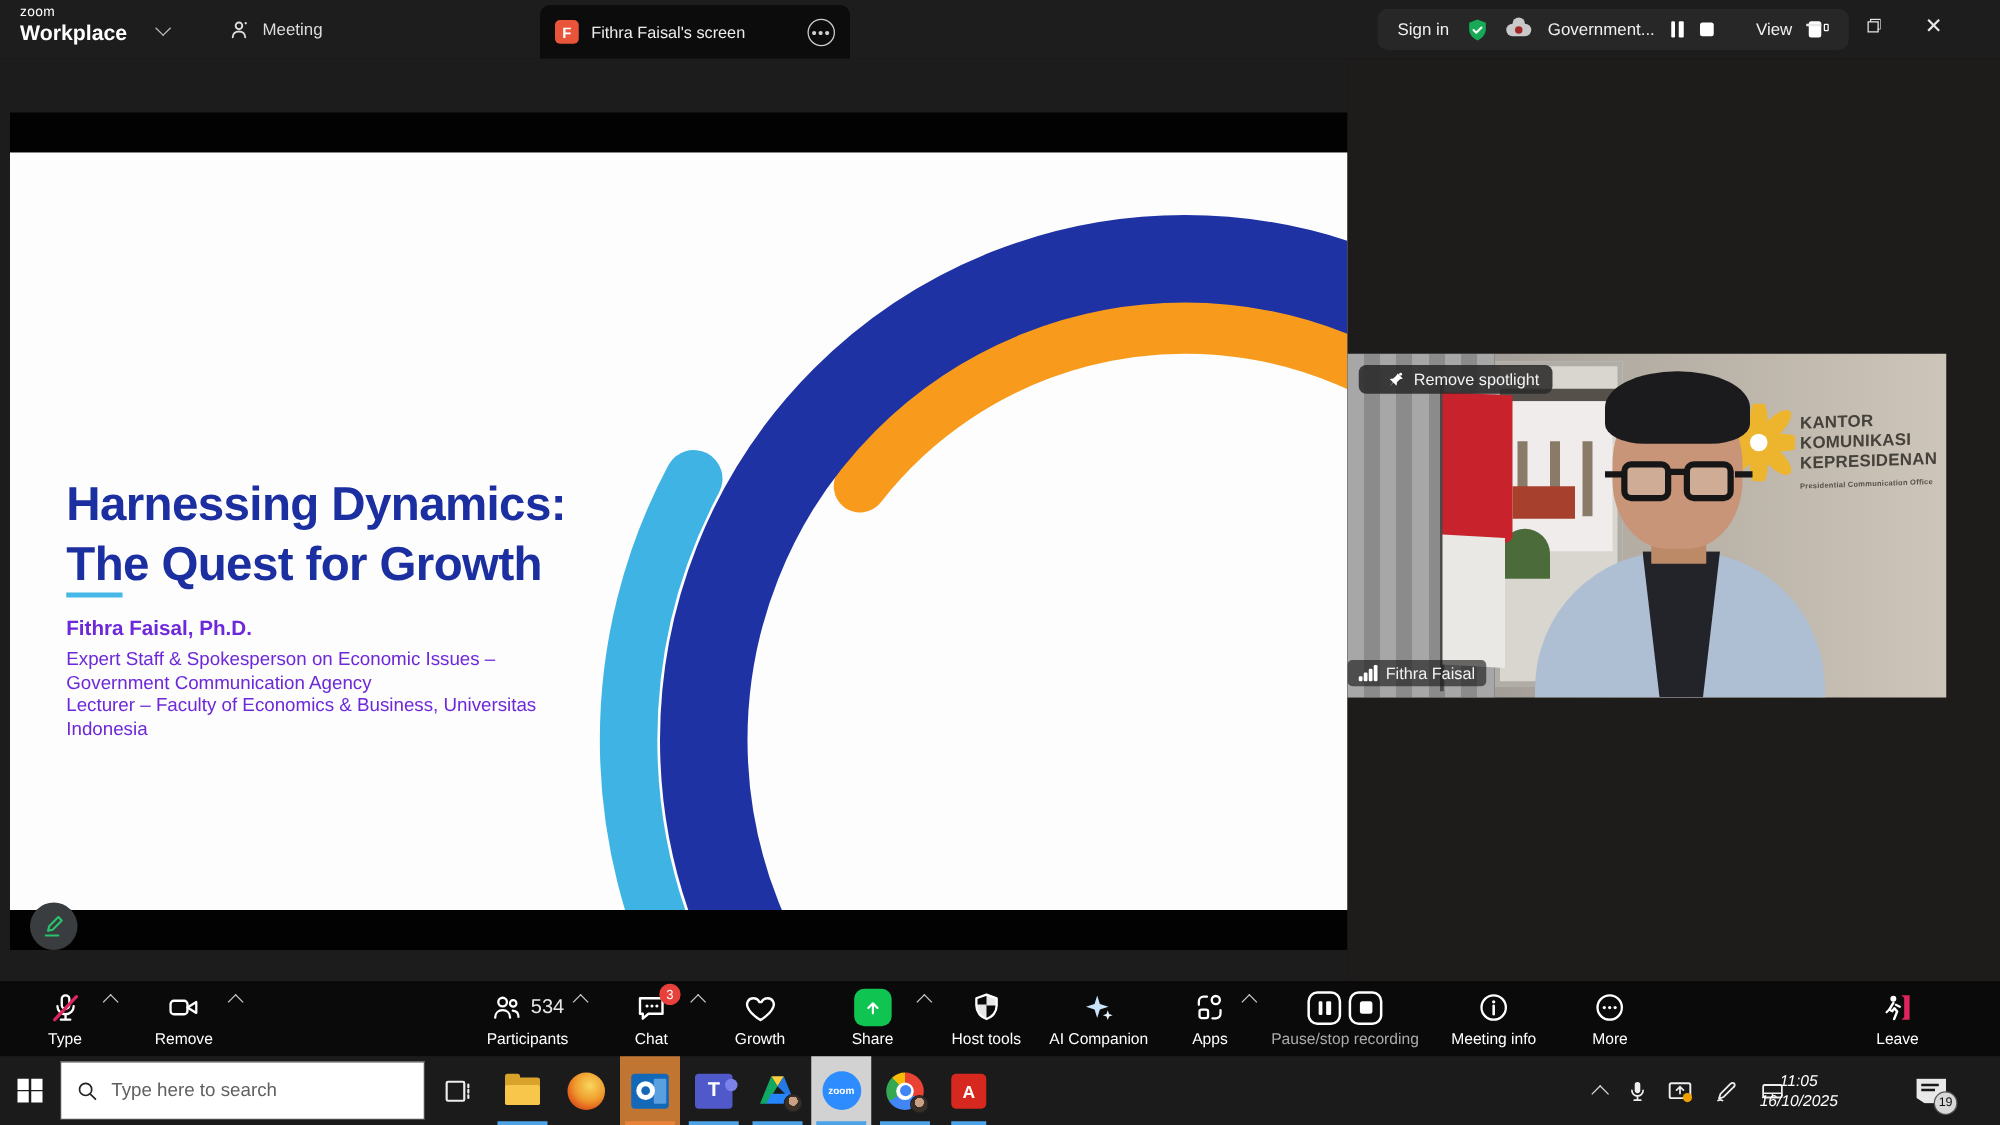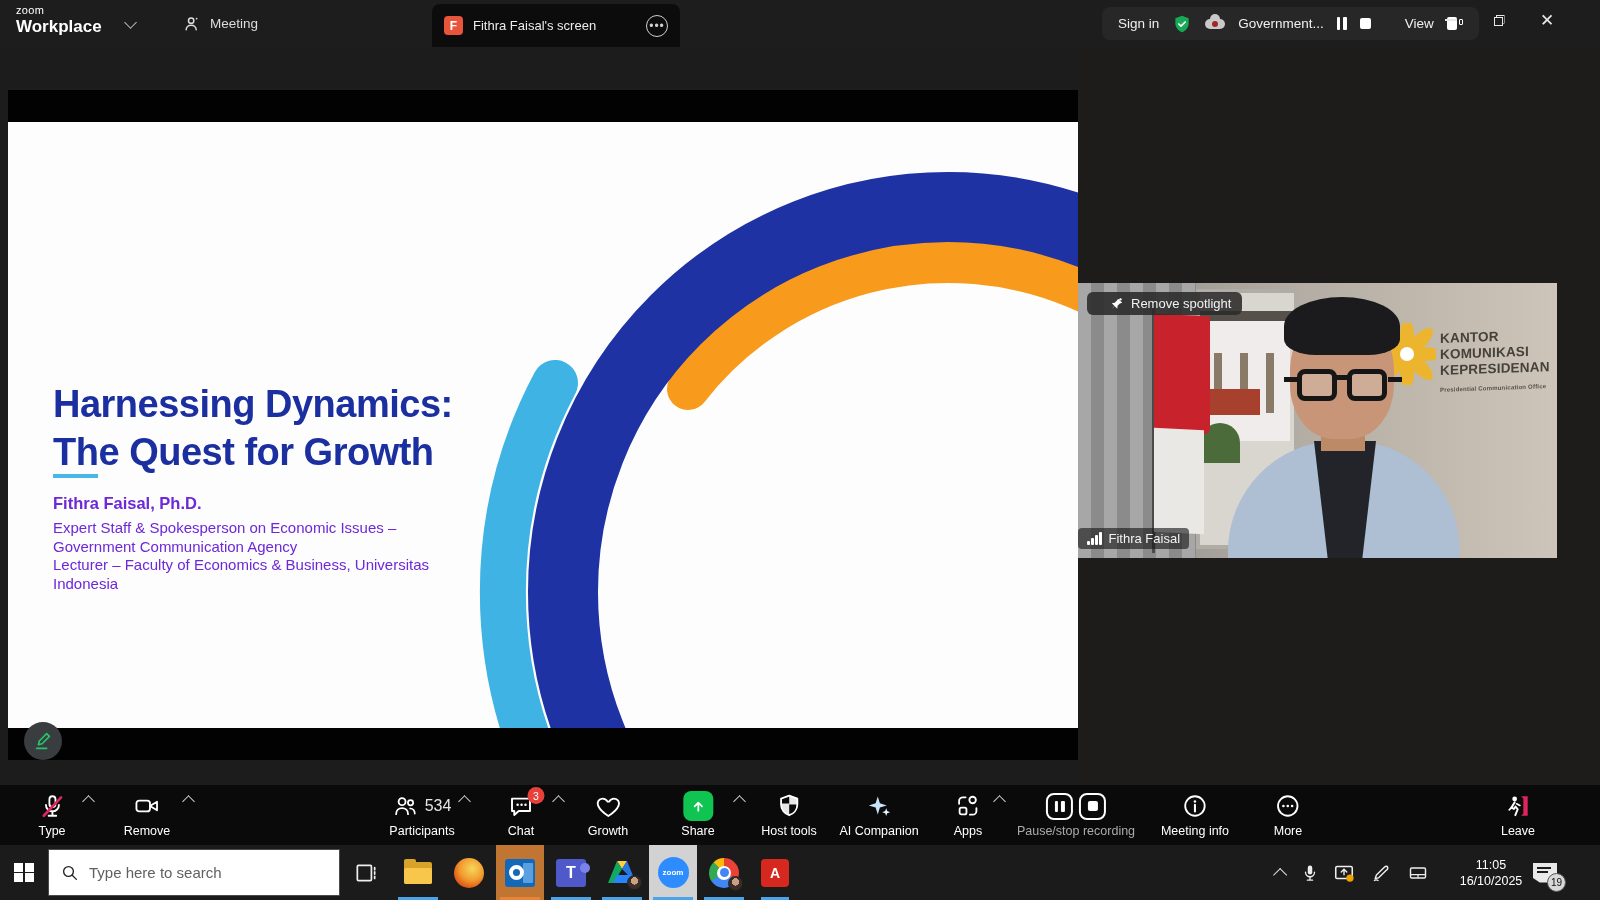--- a/index.html
+++ b/index.html
@@ -122,21 +122,21 @@
   .teams-icon .dot { position:absolute; right:-4px; top:4px; width:10px; height:10px; background:#7b83eb; border-radius:50%; }
   .drive-icon { position:relative; width:32px; height:28px; }
   .avatar-dot { position:absolute; right:-4px; bottom:-3px; width:15px; height:15px; border-radius:50%; background:radial-gradient(circle at 50% 38%, #caa283 0 35%, #3a2f28 36% 100%); border:1px solid #222; }
   .zoom-icon { width:31px; height:31px; background:#2d8cff; border-radius:50%; color:#fff; font-size:8px; font-weight:700; display:flex; align-items:center; justify-content:center; }
   .chrome-icon { position:relative; width:30px; height:30px; border-radius:50%; background:conic-gradient(#ea4335 0 33%, #4285f4 33% 66%, #34a853 66% 88%, #fbbc05 88% 100%); }
   .chrome-icon .mid { position:absolute; left:8px; top:8px; width:14px; height:14px; background:#fff; border-radius:50%; }
   .chrome-icon .core { position:absolute; left:10.5px; top:10.5px; width:9px; height:9px; background:#4285f4; border-radius:50%; }
   .acrobat-icon { width:28px; height:28px; background:#d6281e; border-radius:4px; color:#fff; font-weight:700; font-size:14px; display:flex; align-items:center; justify-content:center; }
   .tray-item { position:absolute; top:0; height:55px; display:flex; align-items:center; justify-content:center; color:#eee; }
   .tray-chevron { width:10px; height:10px; border-top:1.8px solid #ddd; border-right:1.8px solid #ddd; transform:rotate(-45deg) translateY(3px); }
-  .clock { position:absolute; left:1452px; top:0; width:78px; height:55px; display:flex; flex-direction:column; align-items:center; justify-content:center; color:#fff; font-size:12.5px; line-height:16px; }
+  .clock { position:absolute; left:1400px; top:0; width:78px; height:55px; display:flex; flex-direction:column; align-items:center; justify-content:center; color:#fff; font-size:12.5px; line-height:16px;font-style:italic; }
   .notif { position:absolute; left:1522px; top:0; width:46px; height:55px; display:flex; align-items:center; justify-content:center; }
   .notif-glyph { position:relative; width:24px; height:20px; background:#e9e9e9; clip-path:polygon(0 0,100% 0,100% 100%,28% 100%,0 78%); }
   .notif-glyph i { position:absolute; left:4px; height:2px; background:#1b1b1b; }
   .notif-badge { position:absolute; right:2px; bottom:8px; width:19px; height:19px; border-radius:50%; background:#d8d8d8; border:1.5px solid #555; color:#111; font-size:10px; display:flex; align-items:center; justify-content:center; }
 </style>
 </head>
 <body>
 
 <div class="app">
 

